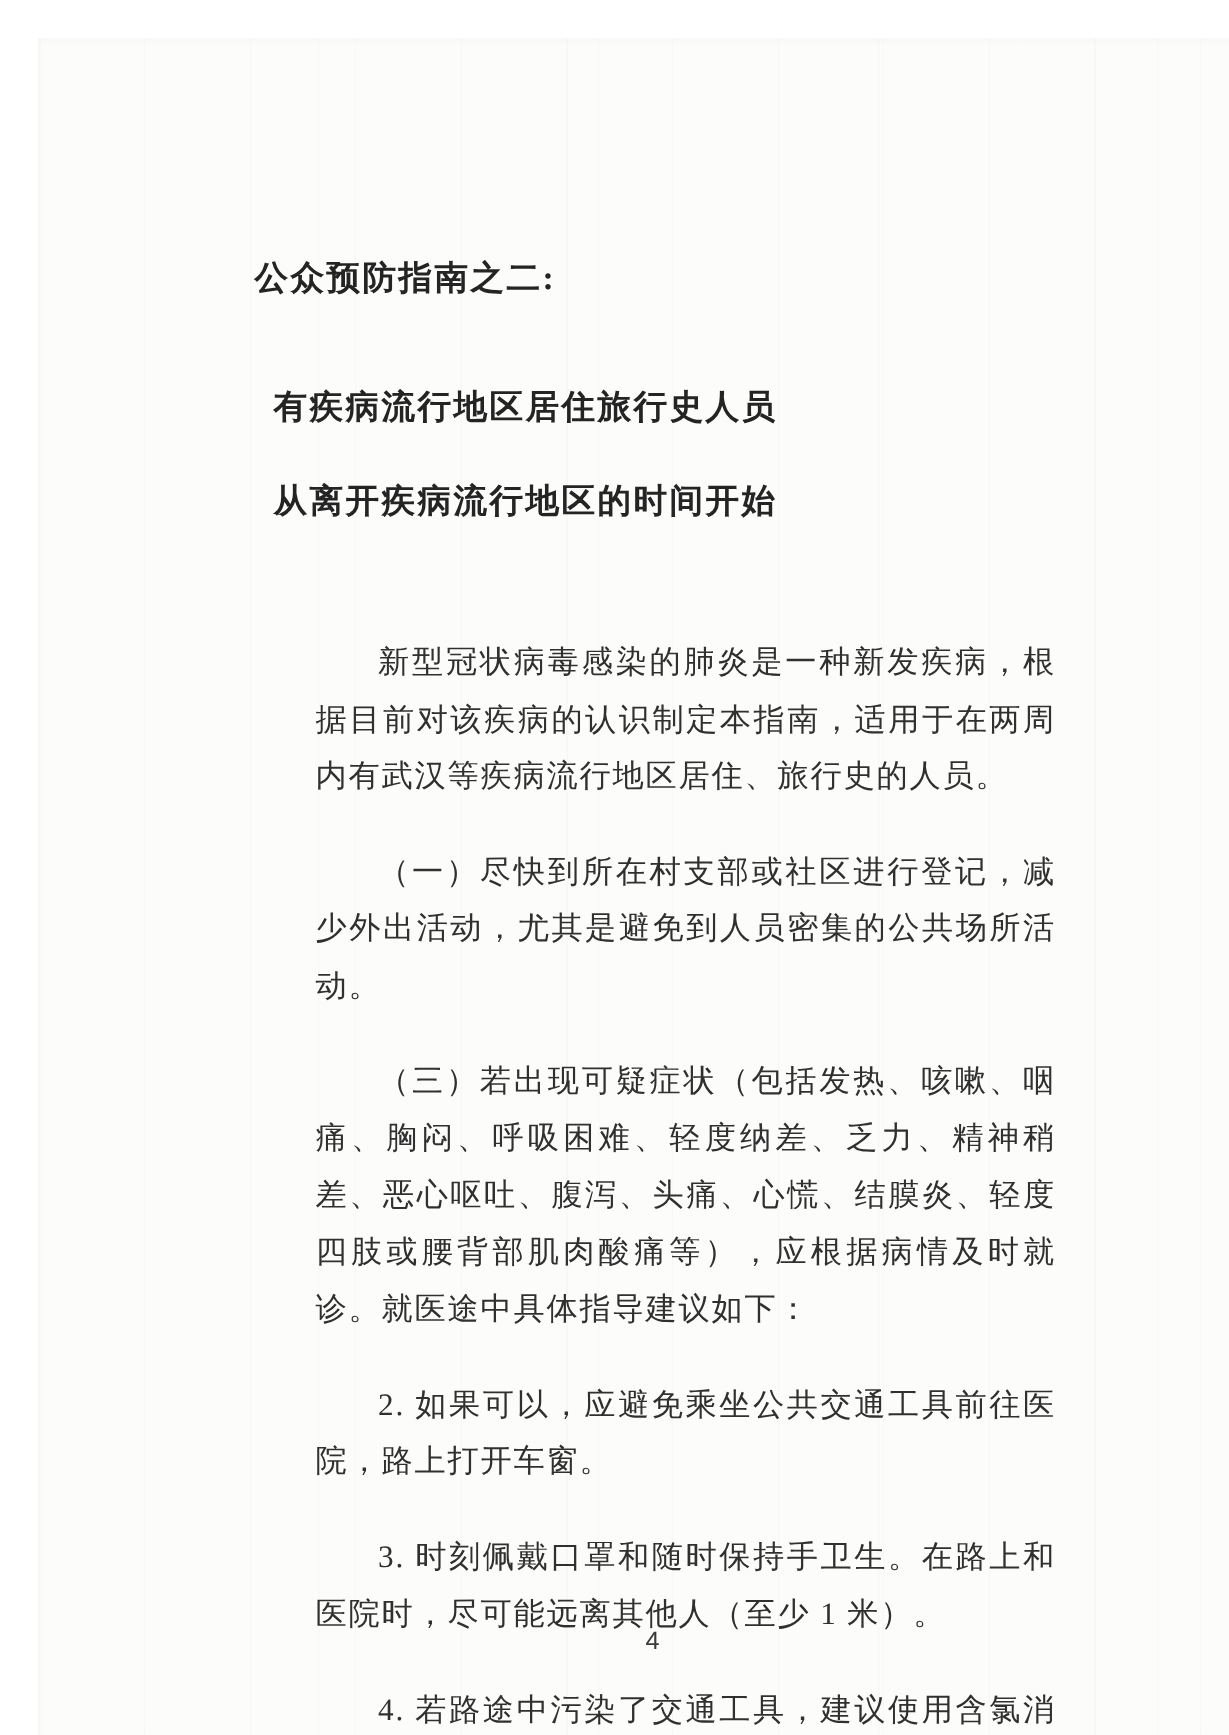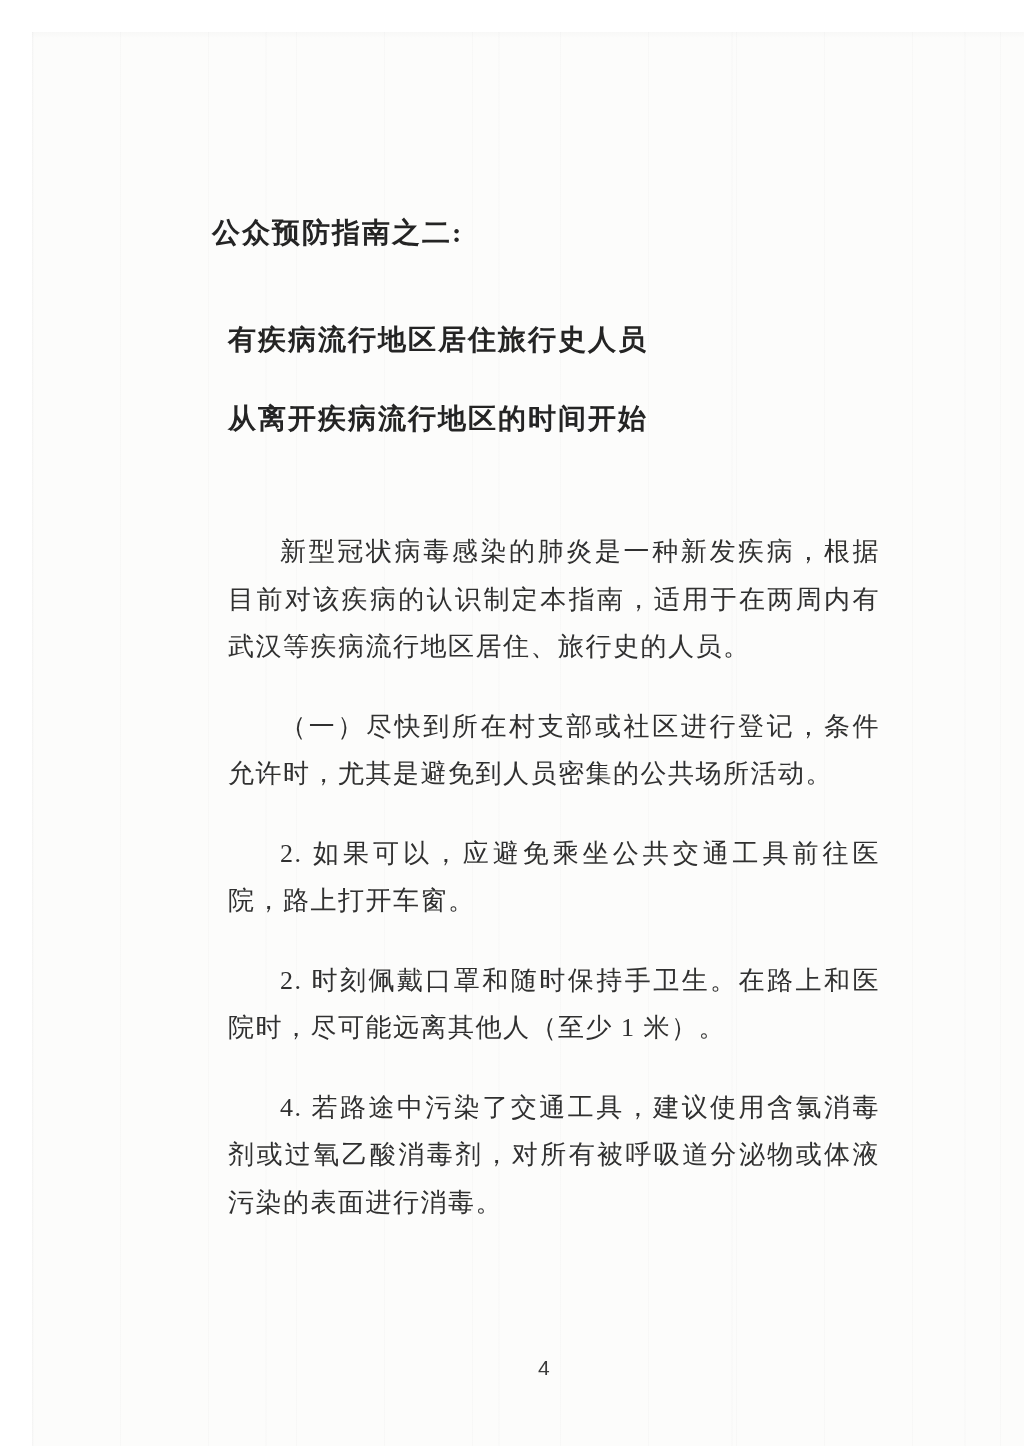--- a/index.html
+++ b/index.html
@@ -60,20 +60,21 @@
     margin-top: 22px;
   }
 
   .body-text p {
     font-size: 26px;
     line-height: 47.5px;
     letter-spacing: 1.5px;
     text-align: justify;
     text-indent: 2em;
     color: #303030;
+    margin-left: 35px;
   }
 
   .page-footer {
     position: absolute;
     left: 0;
     top: 1308px;
     width: 100%;
     text-align: center;
   }
 
@@ -92,23 +93,24 @@
 
     <div class="section-label">公众预防指南之二:</div>
 
     <div class="doc-title">
       <div class="title-line">有疾病流行地区居住旅行史人员</div>
       <div class="title-line">从离开疾病流行地区的时间开始</div>
     </div>
 
     <div class="body-text">
       <p>新型冠状病毒感染的肺炎是一种新发疾病，根据目前对该疾病的认识制定本指南，适用于在两周内有武汉等疾病流行地区居住、旅行史的人员。</p>
-      <p>（一）尽快到所在村支部或社区进行登记，条件允许时，尤其是避免到人员密集的公共场所活动。</p>
+      <p>（一）尽快到所在村支部或社区进行登记，减少外出活动，尤其是避免到人员密集的公共场所活动。</p>
+      <p>（三）若出现可疑症状（包括发热、咳嗽、咽痛、胸闷、呼吸困难、轻度纳差、乏力、精神稍差、恶心呕吐、腹泻、头痛、心慌、结膜炎、轻度四肢或腰背部肌肉酸痛等），应根据病情及时就诊。就医途中具体指导建议如下：</p>
       <p>2. 如果可以，应避免乘坐公共交通工具前往医院，路上打开车窗。</p>
-      <p>2. 时刻佩戴口罩和随时保持手卫生。在路上和医院时，尽可能远离其他人（至少 1 米）。</p>
+      <p>3. 时刻佩戴口罩和随时保持手卫生。在路上和医院时，尽可能远离其他人（至少 1 米）。</p>
       <p>4. 若路途中污染了交通工具，建议使用含氯消毒剂或过氧乙酸消毒剂，对所有被呼吸道分泌物或体液污染的表面进行消毒。</p>
     </div>
 
   </div>
 
   <div class="page-footer">
     <span class="page-number">4</span>
   </div>
 </div>
 

